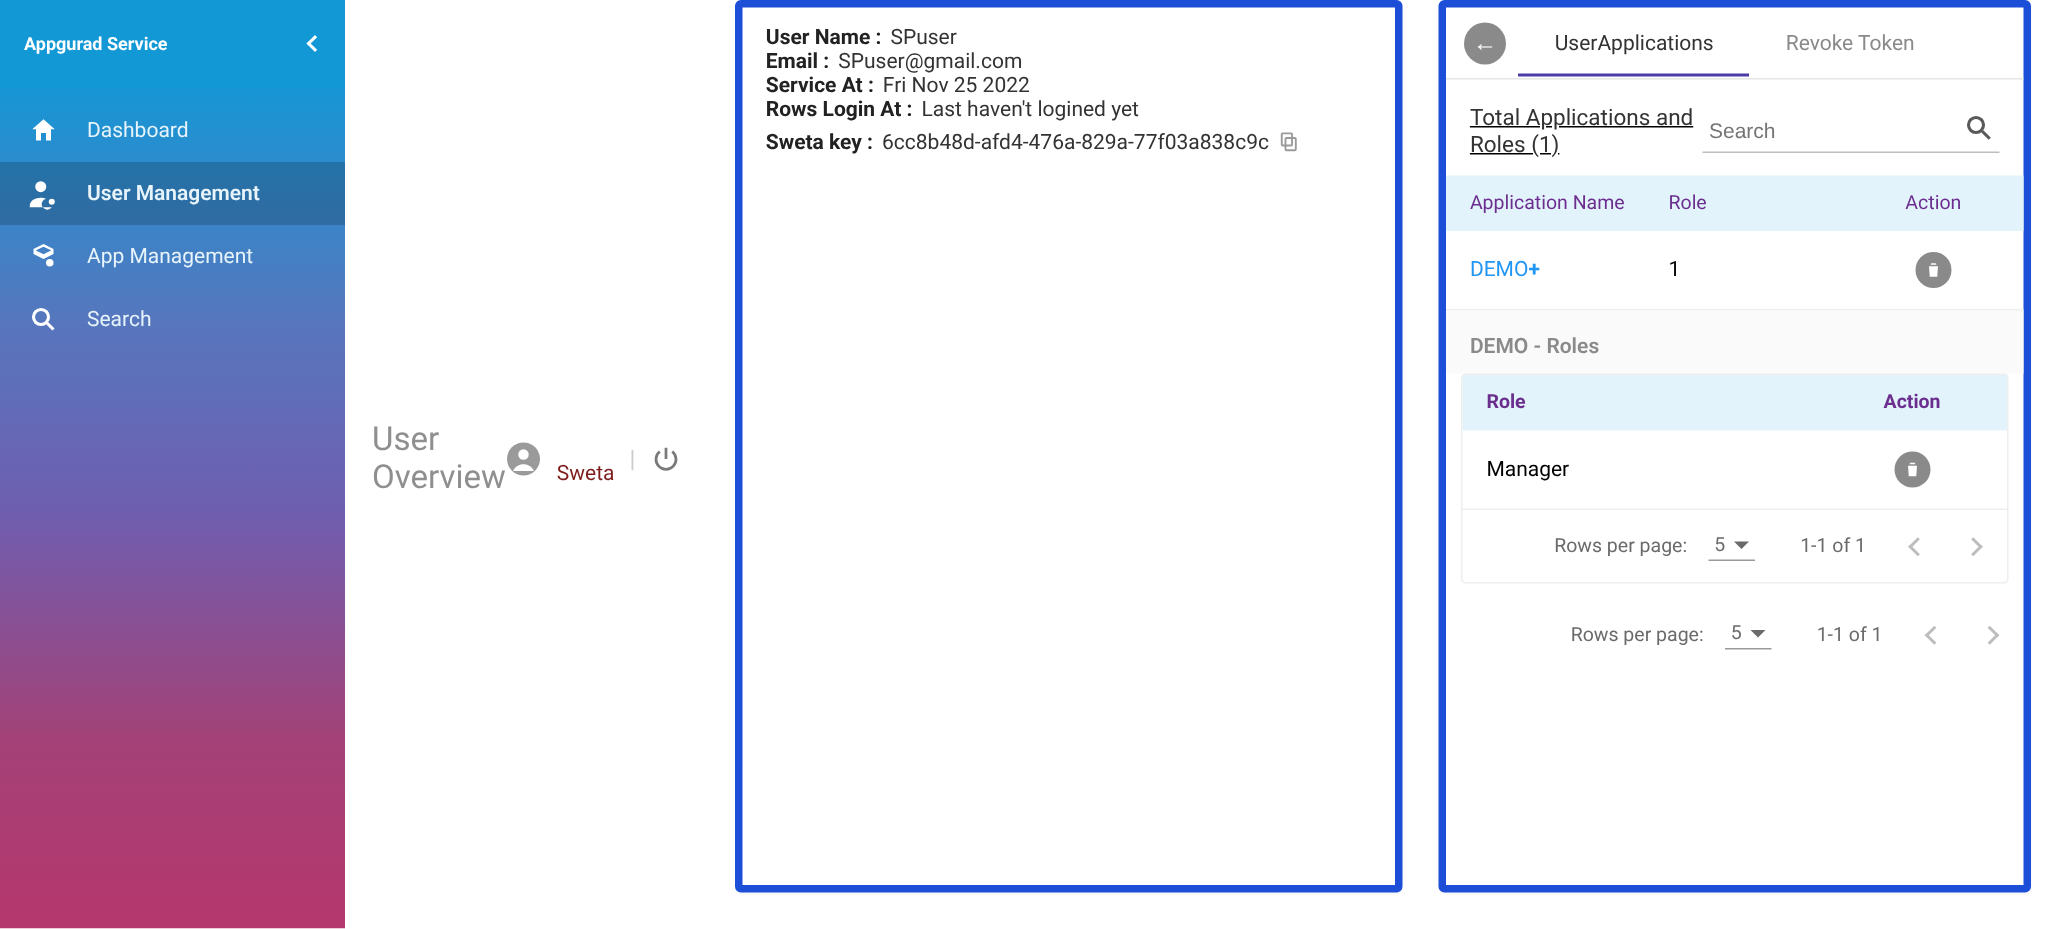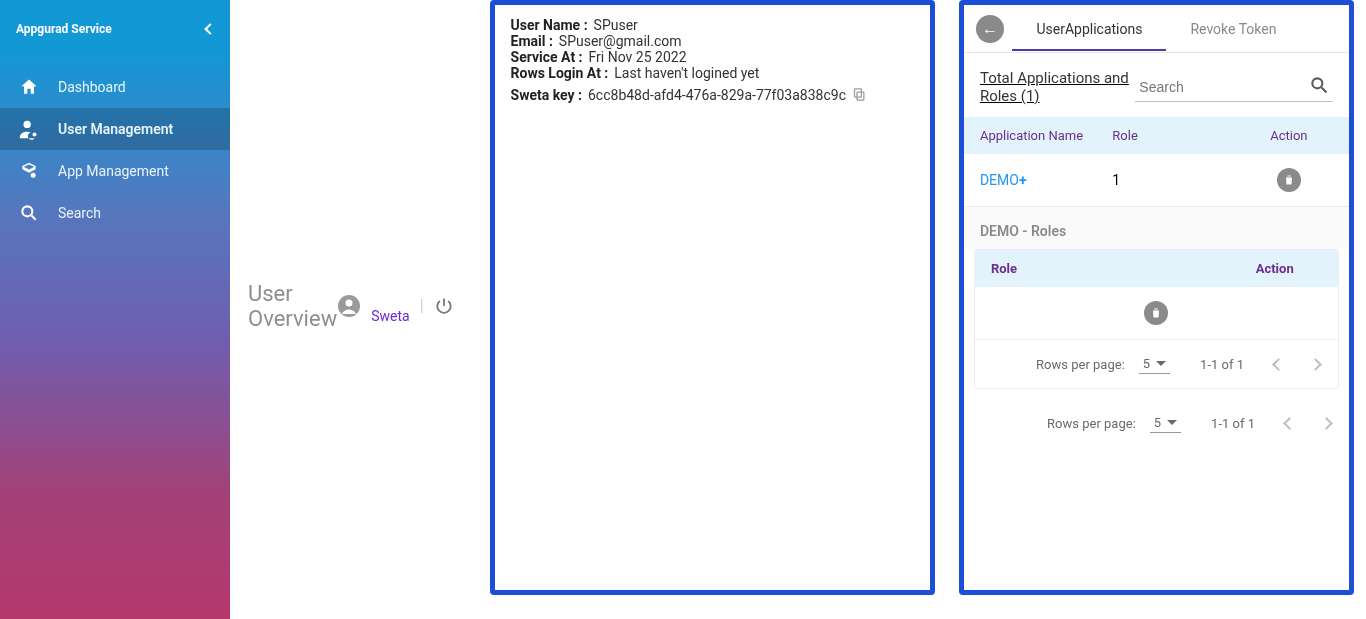--- a/index.html
+++ b/index.html
@@ -14,21 +14,21 @@
 .nav-item { display: flex; align-items: center; height: 42px; padding: 0 18px; cursor: pointer; color: #e8f4fb; font-size: 14px; gap: 18px; }
 .nav-item.active { background: rgba(0,0,0,0.18); font-weight: 600; }
 .nav-icon { width: 22px; height: 22px; display: flex; align-items: center; justify-content: center; }
 
 
 .main { flex: 1; display: flex; flex-direction: row; background: #fff; overflow-y: auto; }
 .topbar { display: flex; align-items: center; justify-content: space-between; padding: 8px 24px 16px 18px; }
 .page-title { font-size: 22px; font-weight: 400; color: #8f8f8f; }
 .topbar-right { display: flex; align-items: center; gap: 10px; color: #7a7a7a; }
 .avatar-icon { width: 24px; height: 24px; fill: #9a9a9a; }
-.user-name { font-size: 14px; color: #6d28d9; margin-top: 20px; }
+.user-name { font-size: 14px; color: #7f1d1d; margin-top: 20px; }
 .divider { color: #ccc; }
 .power-icon { width: 20px; height: 20px; }
 
 
 .card { border: 5px solid #1d4ed8; border-radius: 4px; margin: 0 12px 24px 12px; background: #fff; box-shadow: 0 1px 2px rgba(0,0,0,0.04); }
 .info-card { padding: 12px 16px; }
 .info-row { display: flex; flex-wrap: wrap; margin-bottom: 6px; }
 .info-item { display: flex; font-size: 14px; color: #333; margin-right: 40px; }
 .info-item.un { width: 252px; }
 .info-item.em { width: 230px; }
@@ -233,20 +233,21 @@
     </div>
 
     <div class="sub-title">DEMO - Roles</div>
 
     <div class="sub-table">
       <div class="sub-header">
         <div class="scol-role">Role</div>
         <div class="scol-action">Action</div>
       </div>
       <div class="sub-row">
+        <div class="scol-role">Manager</div>
         <div class="scol-action">
           <span class="delete-btn">
             <svg class="trash-icon" viewBox="0 0 24 24">
                 <path d="M6 7h12l-1 14H7L6 7zm3-4h6l1 2H8l1-2z" fill="#fff"></path>
               </svg>
           </span>
         </div>
       </div>
       <div class="pagination">
         <div class="rpp-wrap">

